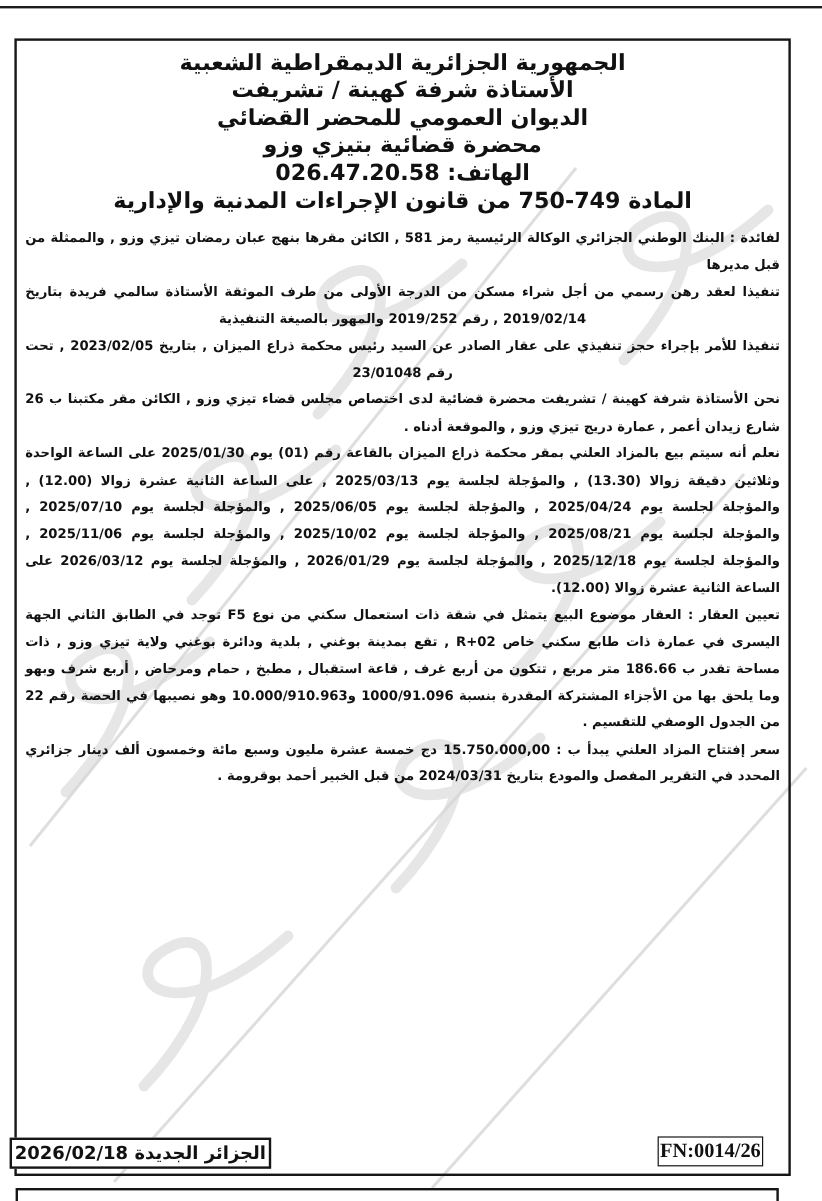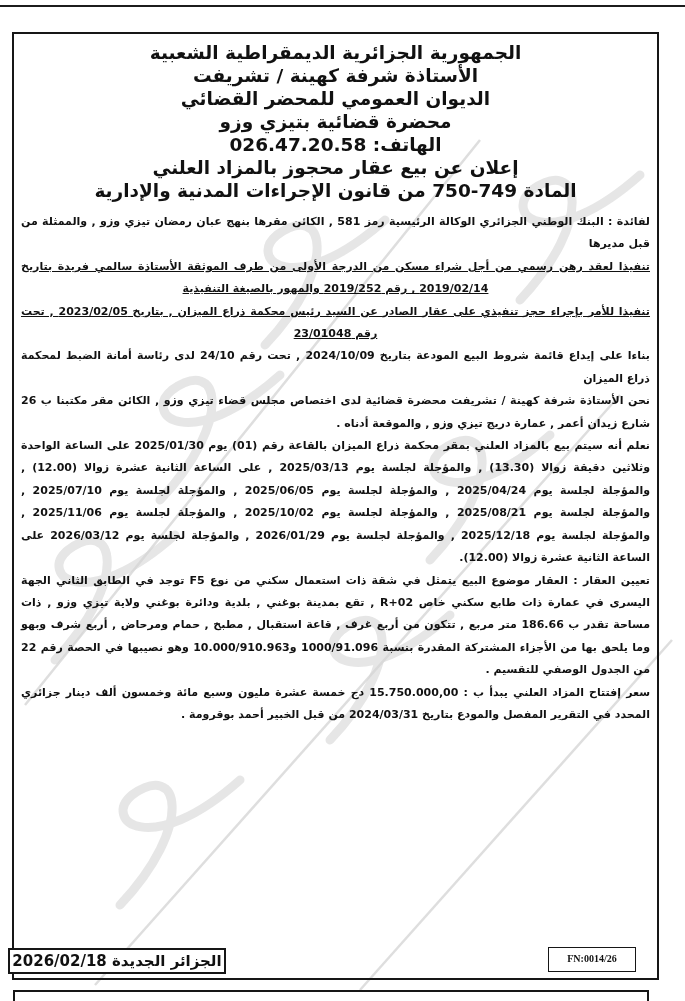--- a/index.html
+++ b/index.html
@@ -15,31 +15,31 @@
     border:2px solid #161616;z-index:1;background:transparent;
     box-sizing:border-box;overflow:hidden;direction:rtl;
     padding:5px 7px 0 7px;
   }
   .header{ text-align:center;font-weight:bold;font-size:18.5px;line-height:23px;padding-top:2px;}
   .bodytext{margin-top:9px;font-weight:bold;font-size:11px;line-height:22.4px;}
   .para{
     margin:0;text-align:justify;text-justify:inter-word;
     text-align-last:right;
   }
-  .para.last-center{text-align-last:center;text-decoration:underline;}
+  .para.last-center{text-align-last:center;}
   .journal-box{
     position:absolute;left:8px;top:948px;width:218px;height:26px;z-index:2;
     border:2px solid #161616;background:#fff;box-sizing:border-box;
     font-weight:bold;font-size:15px;line-height:23px;text-align:center;direction:rtl;
   }
   .ref-box{
     position:absolute;left:548px;top:947px;width:88px;height:25px;z-index:2;
     border:1.5px solid #161616;background:#fff;box-sizing:border-box;
     font-family:"Liberation Serif","DejaVu Serif",serif;
-    font-weight:bold;font-size:10px;line-height:21px;text-align:center;
+    font-weight:bold;font-size:17px;line-height:21px;text-align:center;
   }
   .bottom-partial{
     position:absolute;left:13px;top:990px;width:636px;height:24px;z-index:1;
     border:2px solid #161616;background:#fff;box-sizing:border-box;
   }
 </style>
 </head>
 <body>
 
 <svg class="watermark" viewBox="0 0 685 1001" xmlns="http://www.w3.org/2000/svg" aria-hidden="true">
@@ -62,30 +62,28 @@
 <div class="top-rule"></div>
 
 <div class="frame">
   <div class="header">
 
   <div class="hline">الجمهورية الجزائرية الديمقراطية الشعبية</div>
       <div class="hline">الأستاذة شرفة كهينة / تشريفت</div>
       <div class="hline">الديوان العمومي للمحضر القضائي</div>
       <div class="hline">محضرة قضائية بتيزي وزو</div>
       <div class="hline">الهاتف: 026.47.20.58</div>
-      <div class="hline">إعلان عن بيع عقار محجوز بالمزاد العلني</div>
       <div class="hline">المادة 749-750 من قانون الإجراءات المدنية والإدارية</div>
     </div>
 
   <div class="bodytext">
 
   <p class="para last-right">لفائدة : البنك الوطني الجزائري الوكالة الرئيسية رمز 581 , الكائن مقرها بنهج عبان رمضان تيزي وزو , والممثلة من قبل مديرها</p>
       <p class="para last-center">تنفيذا لعقد رهن رسمي من أجل شراء مسكن من الدرجة الأولى من طرف الموثقة الأستاذة سالمي فريدة بتاريخ 2019/02/14 , رقم 2019/252 والمهور بالصيغة التنفيذية</p>
       <p class="para last-center">تنفيذا للأمر بإجراء حجز تنفيذي على عقار الصادر عن السيد رئيس محكمة ذراع الميزان , بتاريخ 2023/02/05 , تحت رقم 23/01048</p>
-      <p class="para last-right">بناءا على إيداع قائمة شروط البيع المودعة بتاريخ 2024/10/09 , تحت رقم 24/10 لدى رئاسة أمانة الضبط لمحكمة ذراع الميزان</p>
       <p class="para last-right">نحن الأستاذة شرفة كهينة / تشريفت محضرة قضائية لدى اختصاص مجلس قضاء تيزي وزو , الكائن مقر مكتبنا ب 26 شارع زيدان أعمر , عمارة دريج تيزي وزو , والموقعة أدناه .</p>
       <p class="para last-right">نعلم أنه سيتم بيع بالمزاد العلني بمقر محكمة ذراع الميزان بالقاعة رقم (01) يوم 2025/01/30 على الساعة الواحدة وثلاثين دقيقة زوالا (13.30) , والمؤجلة لجلسة يوم 2025/03/13 , على الساعة الثانية عشرة زوالا (12.00) , والمؤجلة لجلسة يوم 2025/04/24 , والمؤجلة لجلسة يوم 2025/06/05 , والمؤجلة لجلسة يوم 2025/07/10 , والمؤجلة لجلسة يوم 2025/08/21 , والمؤجلة لجلسة يوم 2025/10/02 , والمؤجلة لجلسة يوم 2025/11/06 , والمؤجلة لجلسة يوم 2025/12/18 , والمؤجلة لجلسة يوم 2026/01/29 , والمؤجلة لجلسة يوم 2026/03/12 على الساعة الثانية عشرة زوالا (12.00).</p>
       <p class="para last-right">تعيين العقار : العقار موضوع البيع يتمثل في شقة ذات استعمال سكني من نوع F5 توجد في الطابق الثاني الجهة اليسرى في عمارة ذات طابع سكني خاص R+02 , تقع بمدينة بوغني , بلدية ودائرة بوغني ولاية تيزي وزو , ذات مساحة تقدر ب 186.66 متر مربع , تتكون من أربع غرف , قاعة استقبال , مطبخ , حمام ومرحاض , أربع شرف وبهو وما يلحق بها من الأجزاء المشتركة المقدرة بنسبة 1000/91.096 و10.000/910.963 وهو نصيبها في الحصة رقم 22 من الجدول الوصفي للتقسيم .</p>
       <p class="para last-right">سعر إفتتاح المزاد العلني يبدأ ب : 15.750.000,00 دج خمسة عشرة مليون وسبع مائة وخمسون ألف دينار جزائري المحدد في التقرير المفصل والمودع بتاريخ 2024/03/31 من قبل الخبير أحمد بوقرومة .</p>
     </div>
 
 </div>
 
 <div class="journal-box">الجزائر الجديدة 2026/02/18</div>
 <div class="ref-box">FN:0014/26</div>

